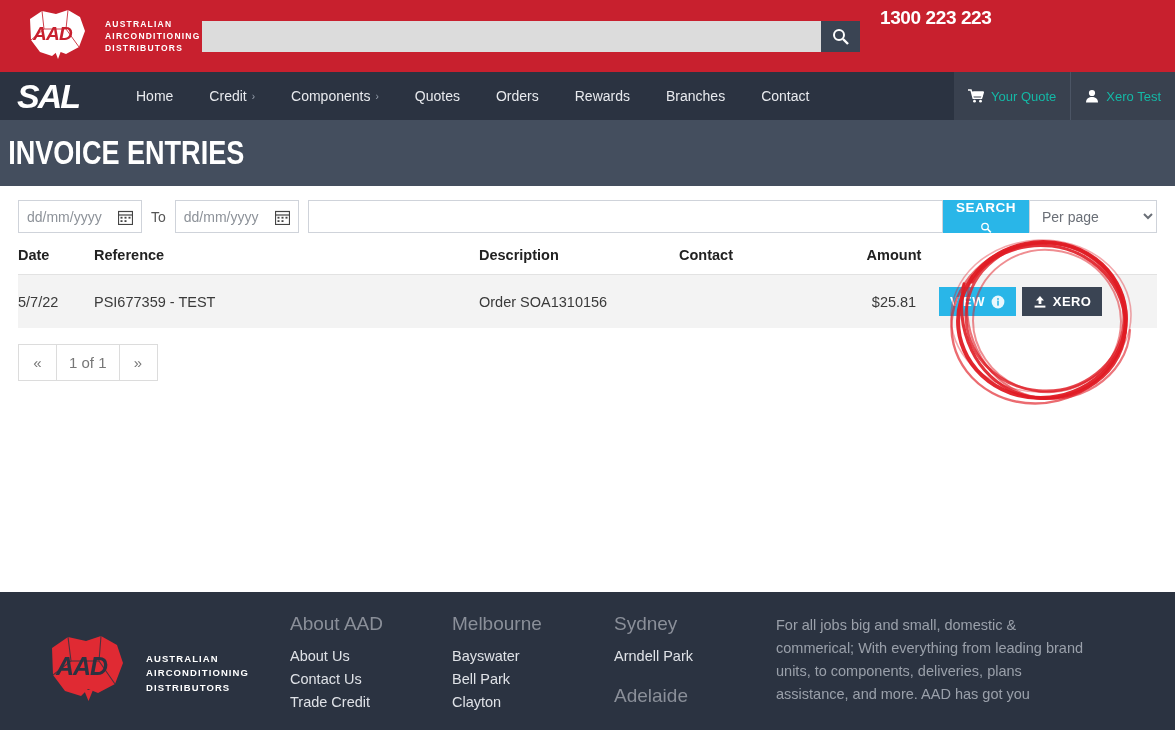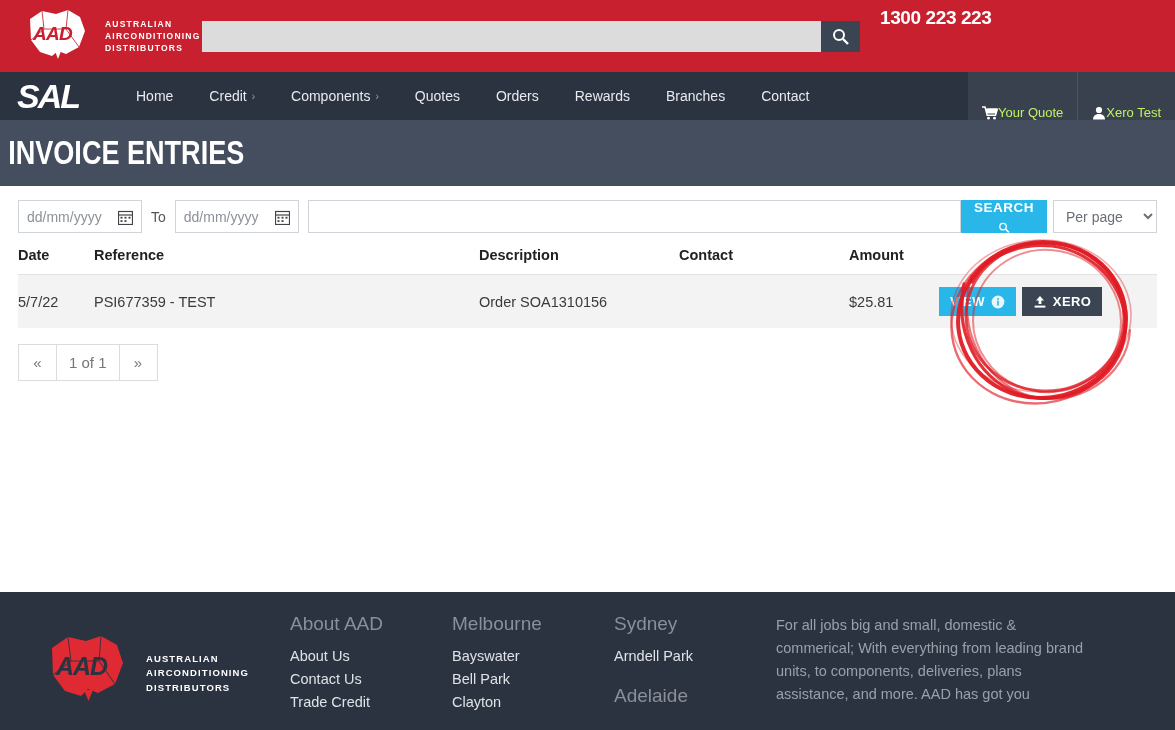--- a/index.html
+++ b/index.html
@@ -53,22 +53,22 @@
     background:#36b5e5; z-index:-1;
   }
   .nav-items { display:flex; align-items:center; }
   .nav-item {
     color:#e8eaee; font-size:14px; padding:0 18px; height:48px;
     display:flex; align-items:center; cursor:pointer; text-decoration:none;
   }
   .nav-item .chev { margin-left:5px; font-size:10px; color:#9aa3b0; }
   .nav-right { margin-left:auto; display:flex; align-items:stretch; }
   .nav-right-item {
-    display:flex; align-items:flex-end; padding:0 14px;
-    color:#bef264; font-size:13px; background:#39414f; cursor:pointer;
+    display:flex; align-items:center; gap:7px; padding:0 14px;
+    color:#14b8a6; font-size:13px; background:#39414f; cursor:pointer;
     border-left:1px solid #4c5565;
   }
   .nav-right-item:first-child { border-left:none; }
 
   
   .title-band { height:66px; background:#444e5e; display:flex; align-items:center; }
   .page-title {
     color:#fff; font-size:33px; font-weight:bold; letter-spacing:0px;
     padding-left:10px; transform:scaleX(0.82); transform-origin:left center;
     font-family:"Liberation Sans Narrow","Liberation Sans",sans-serif;
@@ -89,32 +89,32 @@
     flex:1; height:33px; border:1px solid #cfd3da; background:#fff;
     margin-left:9px; outline:none; padding:0 8px; font-size:14px;
     font-family:"Liberation Sans", sans-serif;
   }
   .search-submit {
     height:33px; background:#29b6e8; color:#fff; border:none; cursor:pointer;
     font-size:13.5px; font-weight:bold; letter-spacing:0.5px;
     padding:0 13px; display:flex; align-items:center; gap:7px;flex-direction:column;
   }
   .per-page {
-    height:33px; width:104px; border:1px solid #cfd3da; background:#fff;
-    margin-left:6px; font-size:14px; color:#6a6f77; padding:0 8px;
+    height:33px; width:128px; border:1px solid #cfd3da; background:#fff;
+    font-size:14px; color:#6a6f77; padding:0 8px;
     font-family:"Liberation Sans", sans-serif; outline:none;
   }
 
   
   table.entries { width:100%; border-collapse:collapse; margin-top:14px; }
   table.entries th {
     text-align:left; font-size:14.5px; font-weight:bold; color:#222;
     padding:0 0 11px 0;
   }
-  table.entries th.num, table.entries td.num { text-align:left; }
+  table.entries th.num, table.entries td.num { text-align:center; }
   table.entries tbody tr { background:#f3f3f3; }
   table.entries td {
     font-size:14.5px; color:#3a3a3a; padding:12px 0; border-top:1px solid #e2e2e2;
   }
   .col-date { width:76px; }
   .col-ref { width:385px; }
   .col-desc { width:200px; }
   .col-contact { width:170px; }
   .col-amount { width:90px; }
   .col-actions { width:auto; }

